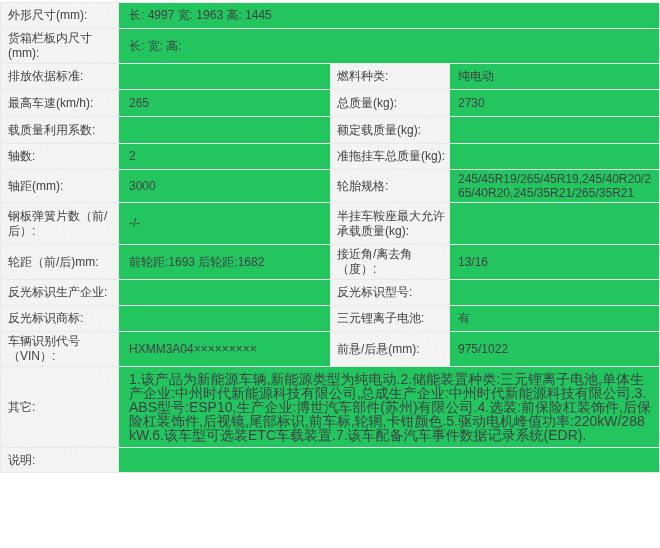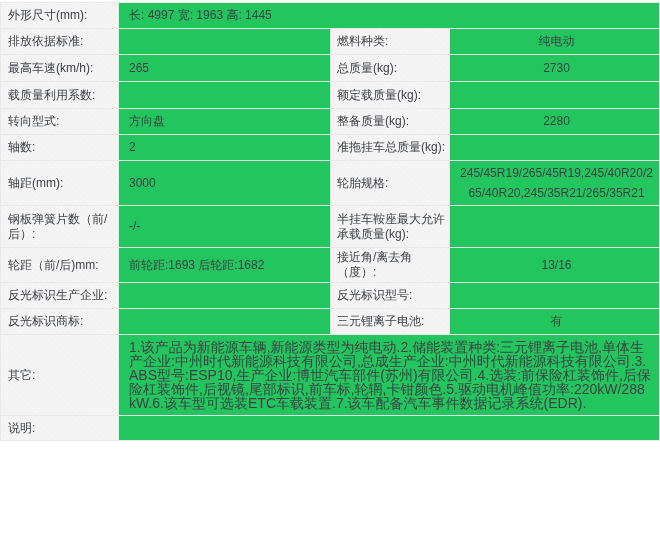--- a/index.html
+++ b/index.html
@@ -24,22 +24,22 @@
     padding:2px 4px 2px 7px;
     line-height:15px;
     overflow:hidden;
   }
   td.lbl{
     background:
       repeating-linear-gradient(45deg,#f2f2f2 0px,#f2f2f2 2px,#f5f5f5 2px,#f5f5f5 4px);
   }
   td.val{padding-left:10px;background:#22c55e;}
   td.lbl.r{padding-left:6px;margin-top:13px;}
-  td.val.r{padding-left:8px;text-align:center;}
-  td.wrap{word-break:break-all;line-height:20px;}
+  td.val.r{padding-left:8px;}
+  td.wrap{word-break:break-all;line-height:14px;}
   td.other{
     font-size:14px;
     line-height:14px;
     padding:5px 8px 5px 10px;
     word-break:break-all;
   }
 </style>
 </head>
 <body>
 
@@ -50,20 +50,24 @@
       <col class="c3">
       <col class="c4">
     </colgroup>
 
   <tbody>
       <tr style="height:26px">
     <td class="lbl">外形尺寸(mm):</td>
     <td class="val" colspan="3">长: 4997 宽: 1963 高: 1445</td>
   </tr>
 
+  <tr style="height:26px">
+    <td class="lbl">货箱栏板内尺寸(mm):</td>
+    <td class="val" colspan="3">长: 宽: 高:</td>
+  </tr>
 
   <tr style="height:26px">
     <td class="lbl">排放依据标准:</td>
     <td class="val"></td>
     <td class="lbl r">燃料种类:</td>
     <td class="val r">纯电动</td>
   </tr>
 
   <tr style="height:27px">
     <td class="lbl">最高车速(km/h):</td>
@@ -72,26 +76,20 @@
     <td class="val r">2730</td>
   </tr>
 
   <tr style="height:27px">
     <td class="lbl">载质量利用系数:</td>
     <td class="val"></td>
     <td class="lbl r">额定载质量(kg):</td>
     <td class="val r"></td>
   </tr>
 
-  <tr style="height:26px">
-    <td class="lbl">转向型式:</td>
-    <td class="val">方向盘</td>
-    <td class="lbl r">整备质量(kg):</td>
-    <td class="val r">2280</td>
-  </tr>
 
   <tr style="height:26px">
     <td class="lbl">轴数:</td>
     <td class="val">2</td>
     <td class="lbl r">准拖挂车总质量(kg):</td>
     <td class="val r"></td>
   </tr>
 
   <tr style="height:31px">
     <td class="lbl">轴距(mm):</td>
@@ -123,20 +121,26 @@
     <td class="val r"></td>
   </tr>
 
   <tr style="height:26px">
     <td class="lbl">反光标识商标:</td>
     <td class="val"></td>
     <td class="lbl r">三元锂离子电池:</td>
     <td class="val r">有</td>
   </tr>
 
+  <tr style="height:26px">
+    <td class="lbl">车辆识别代号（VIN）:</td>
+    <td class="val">HXMM3A04×××××××××</td>
+    <td class="lbl r">前悬/后悬(mm):</td>
+    <td class="val r">975/1022</td>
+  </tr>
 
   <tr style="height:68px">
     <td class="lbl">其它:</td>
     <td class="val other" colspan="3">1.该产品为新能源车辆,新能源类型为纯电动.2.储能装置种类:三元锂离子电池,单体生产企业:中州时代新能源科技有限公司,总成生产企业:中州时代新能源科技有限公司.3.ABS型号:ESP10,生产企业:博世汽车部件(苏州)有限公司.4.选装:前保险杠装饰件,后保险杠装饰件,后视镜,尾部标识,前车标,轮辋,卡钳颜色.5.驱动电机峰值功率:220kW/288kW.6.该车型可选装ETC车载装置.7.该车配备汽车事件数据记录系统(EDR).</td>
   </tr>
 
   <tr style="height:25px">
     <td class="lbl">说明:</td>
     <td class="val" colspan="3"></td>
   </tr>

